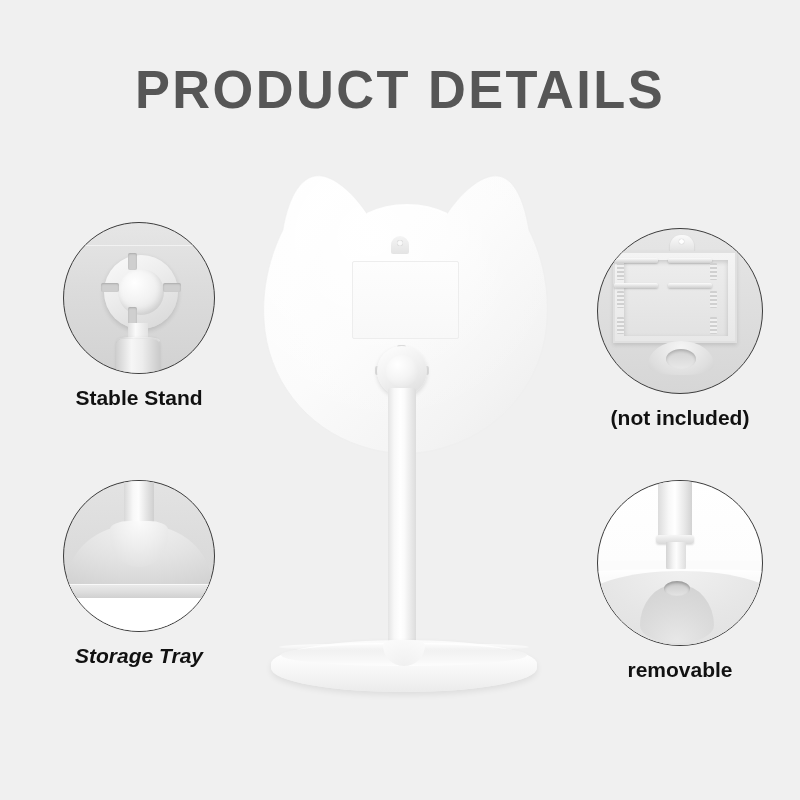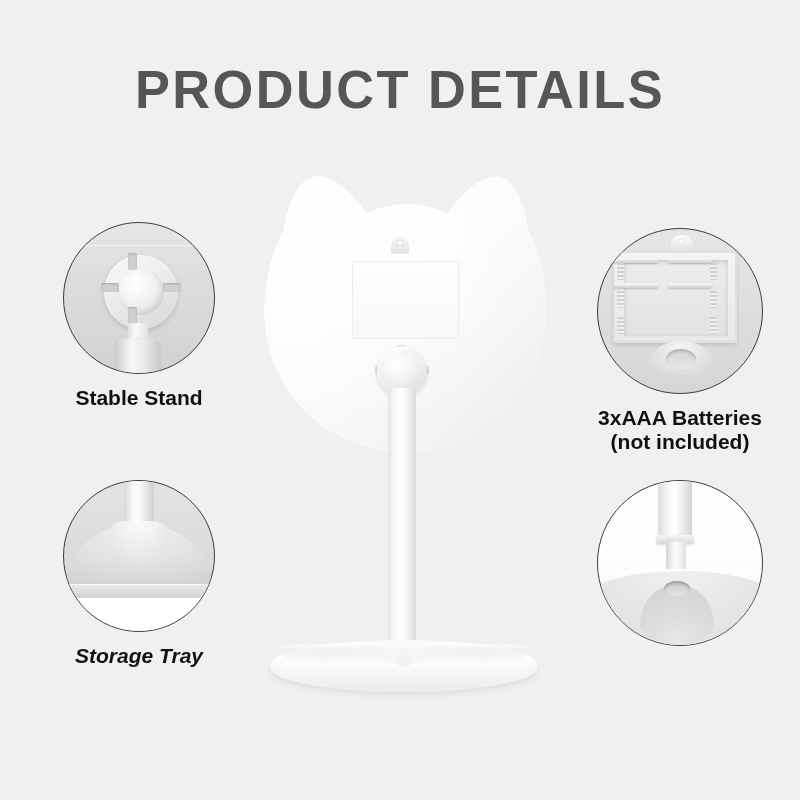--- a/index.html
+++ b/index.html
@@ -375,35 +375,35 @@
       <div class="spring s1"></div>
       <div class="spring s2"></div>
       <div class="spring s3"></div>
       <div class="spring s4"></div>
       <div class="spring s5"></div>
       <div class="spring s6"></div>
       <div class="bay-foot"></div>
       <div class="bay-foot-hole"></div>
     </div>
     <div class="callout-label">
-      <span>3xAAA Batteries</span>
       <span class="sub">(not included)</span>
     </div>
   </div>
 
   <div class="callout" id="callout-removable">
     <div class="callout-circle c-160" id="cc-remove">
       <div class="peg-body"></div>
       <div class="peg-ring"></div>
       <div class="peg-tip"></div>
       <div class="tray-hl"></div>
       <div class="tray-top"></div>
       <div class="socket-cone"></div>
       <div class="socket-hole"></div>
     </div>
+    <div class="callout-label">removable</div>
   </div>
 
   <div id="product">
 
     <div id="mirror-back">
       <svg width="292" height="300" viewBox="0 0 292 300" xmlns="http://www.w3.org/2000/svg" aria-hidden="true">
         <defs>
           <linearGradient id="catgrad" x1="0" y1="0" x2="1" y2="1">
             <stop offset="0%" stop-color="#ffffff"></stop>
             <stop offset="45%" stop-color="#fbfbfb"></stop>

